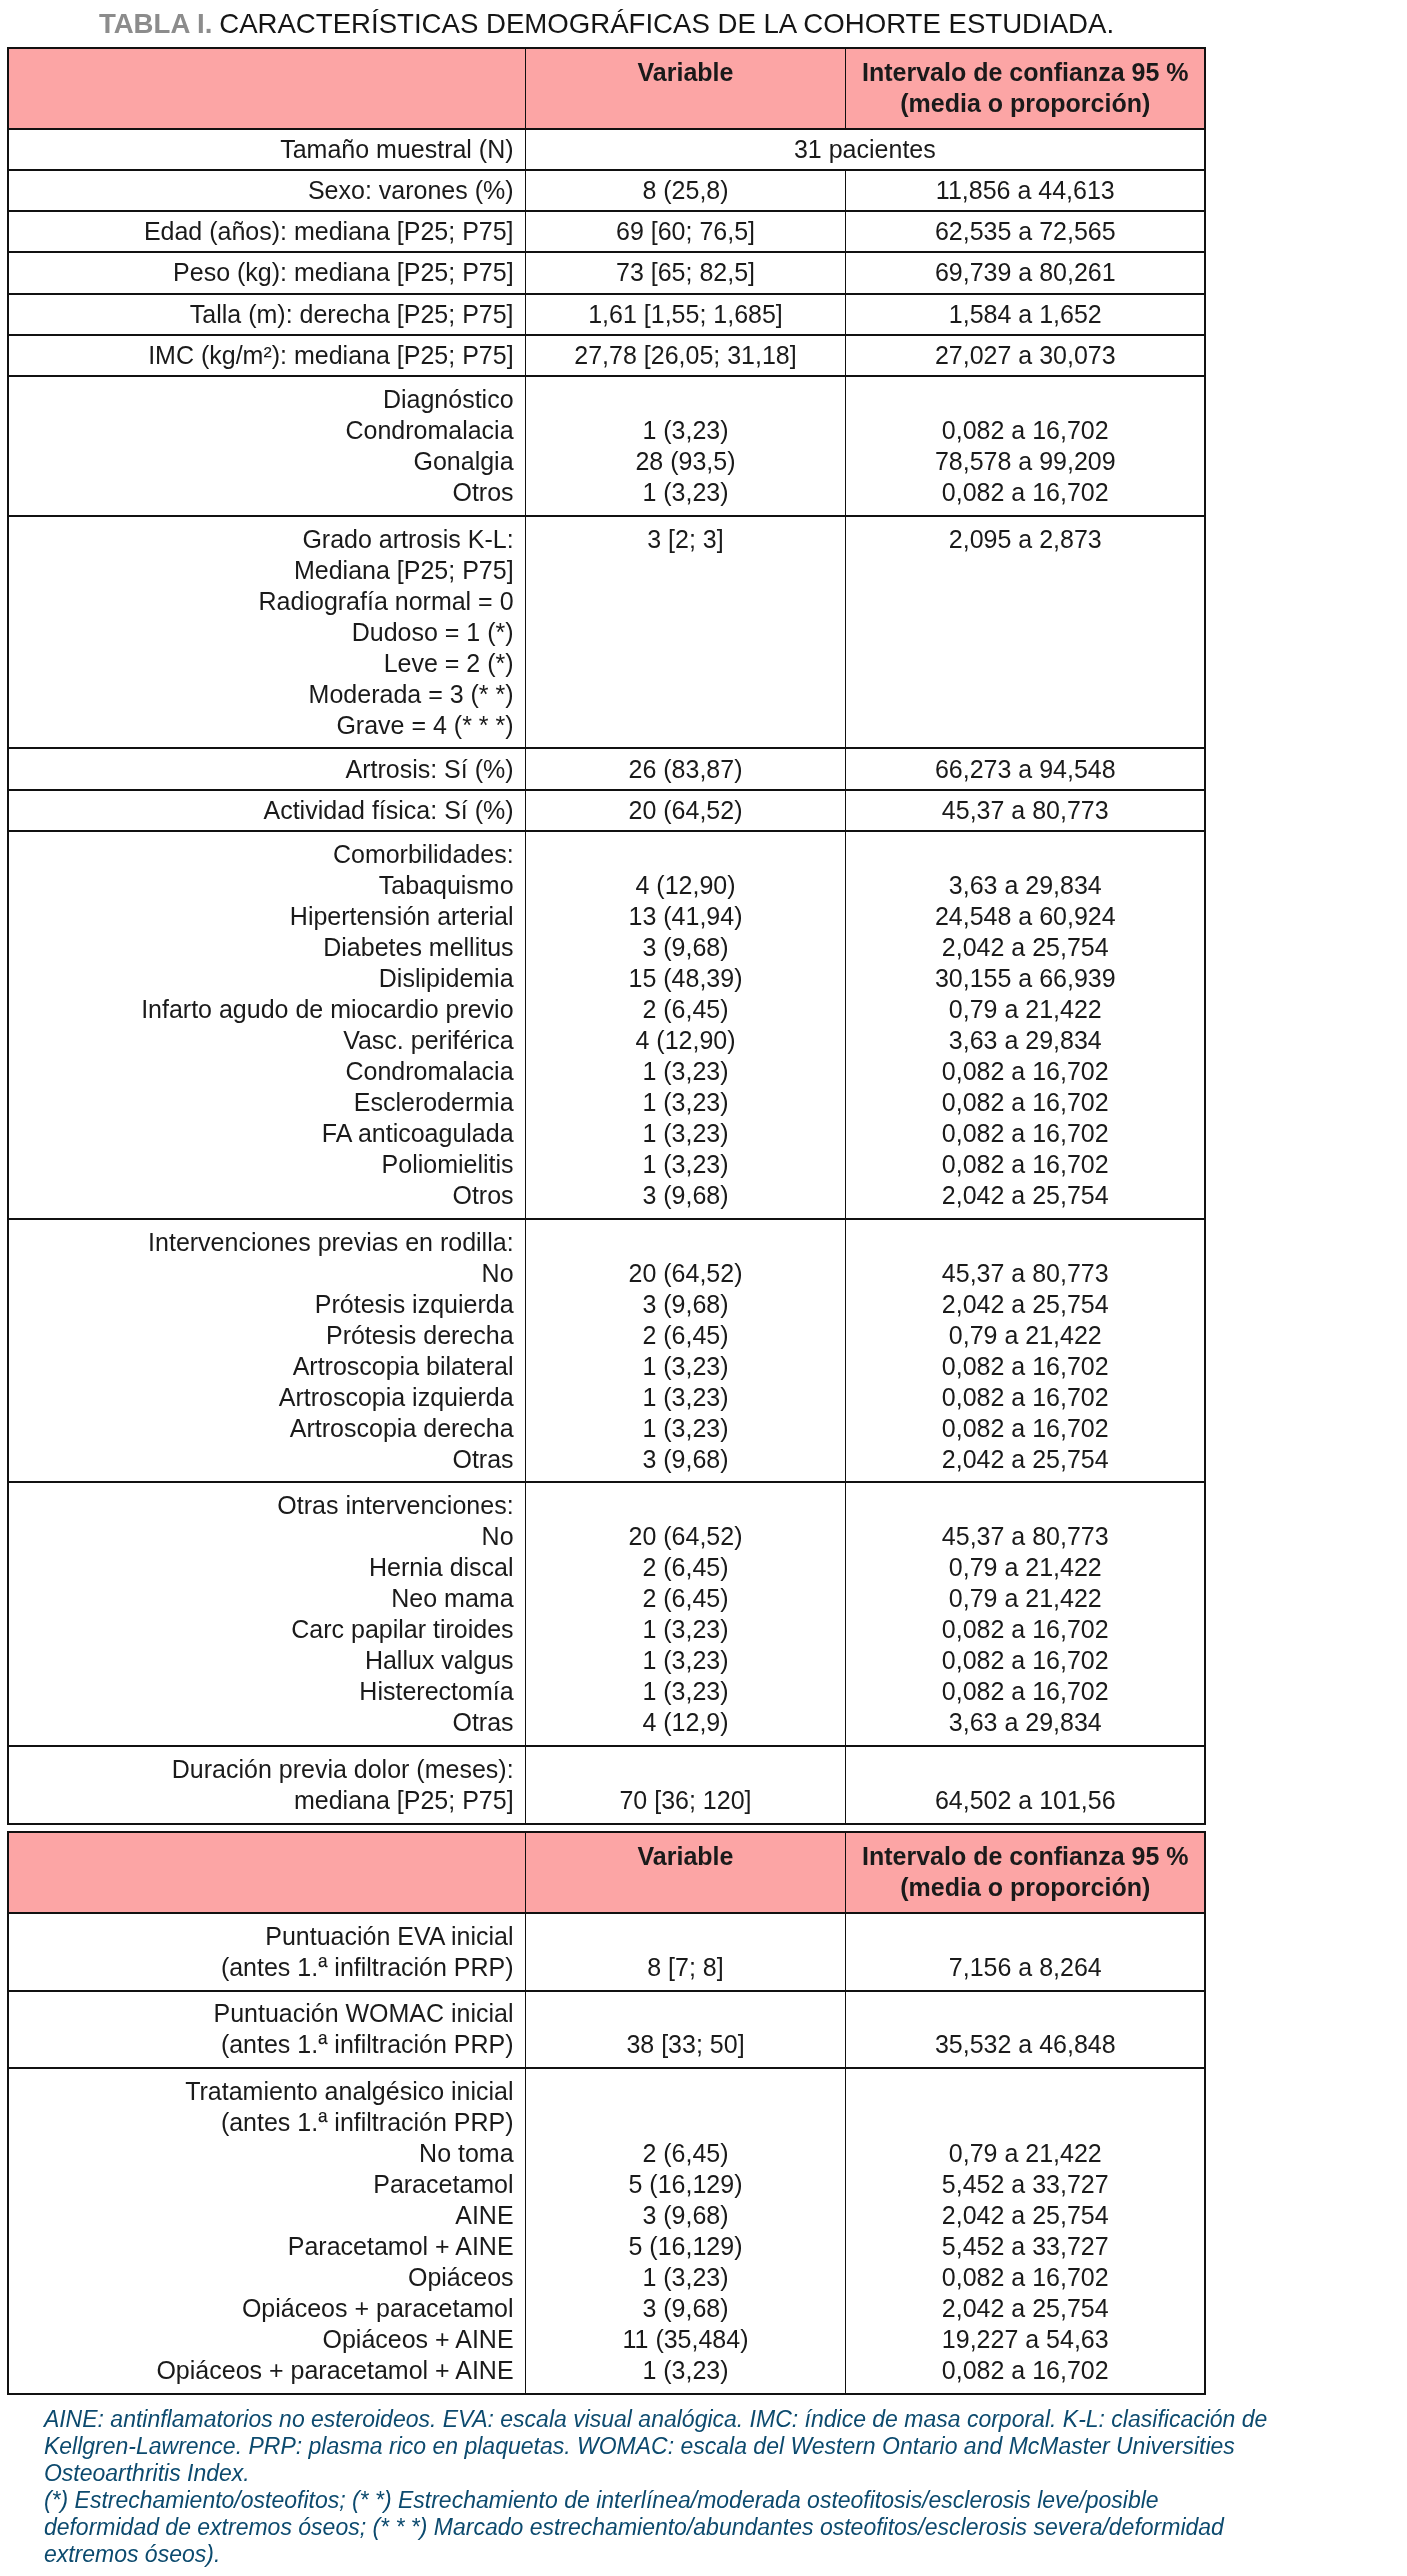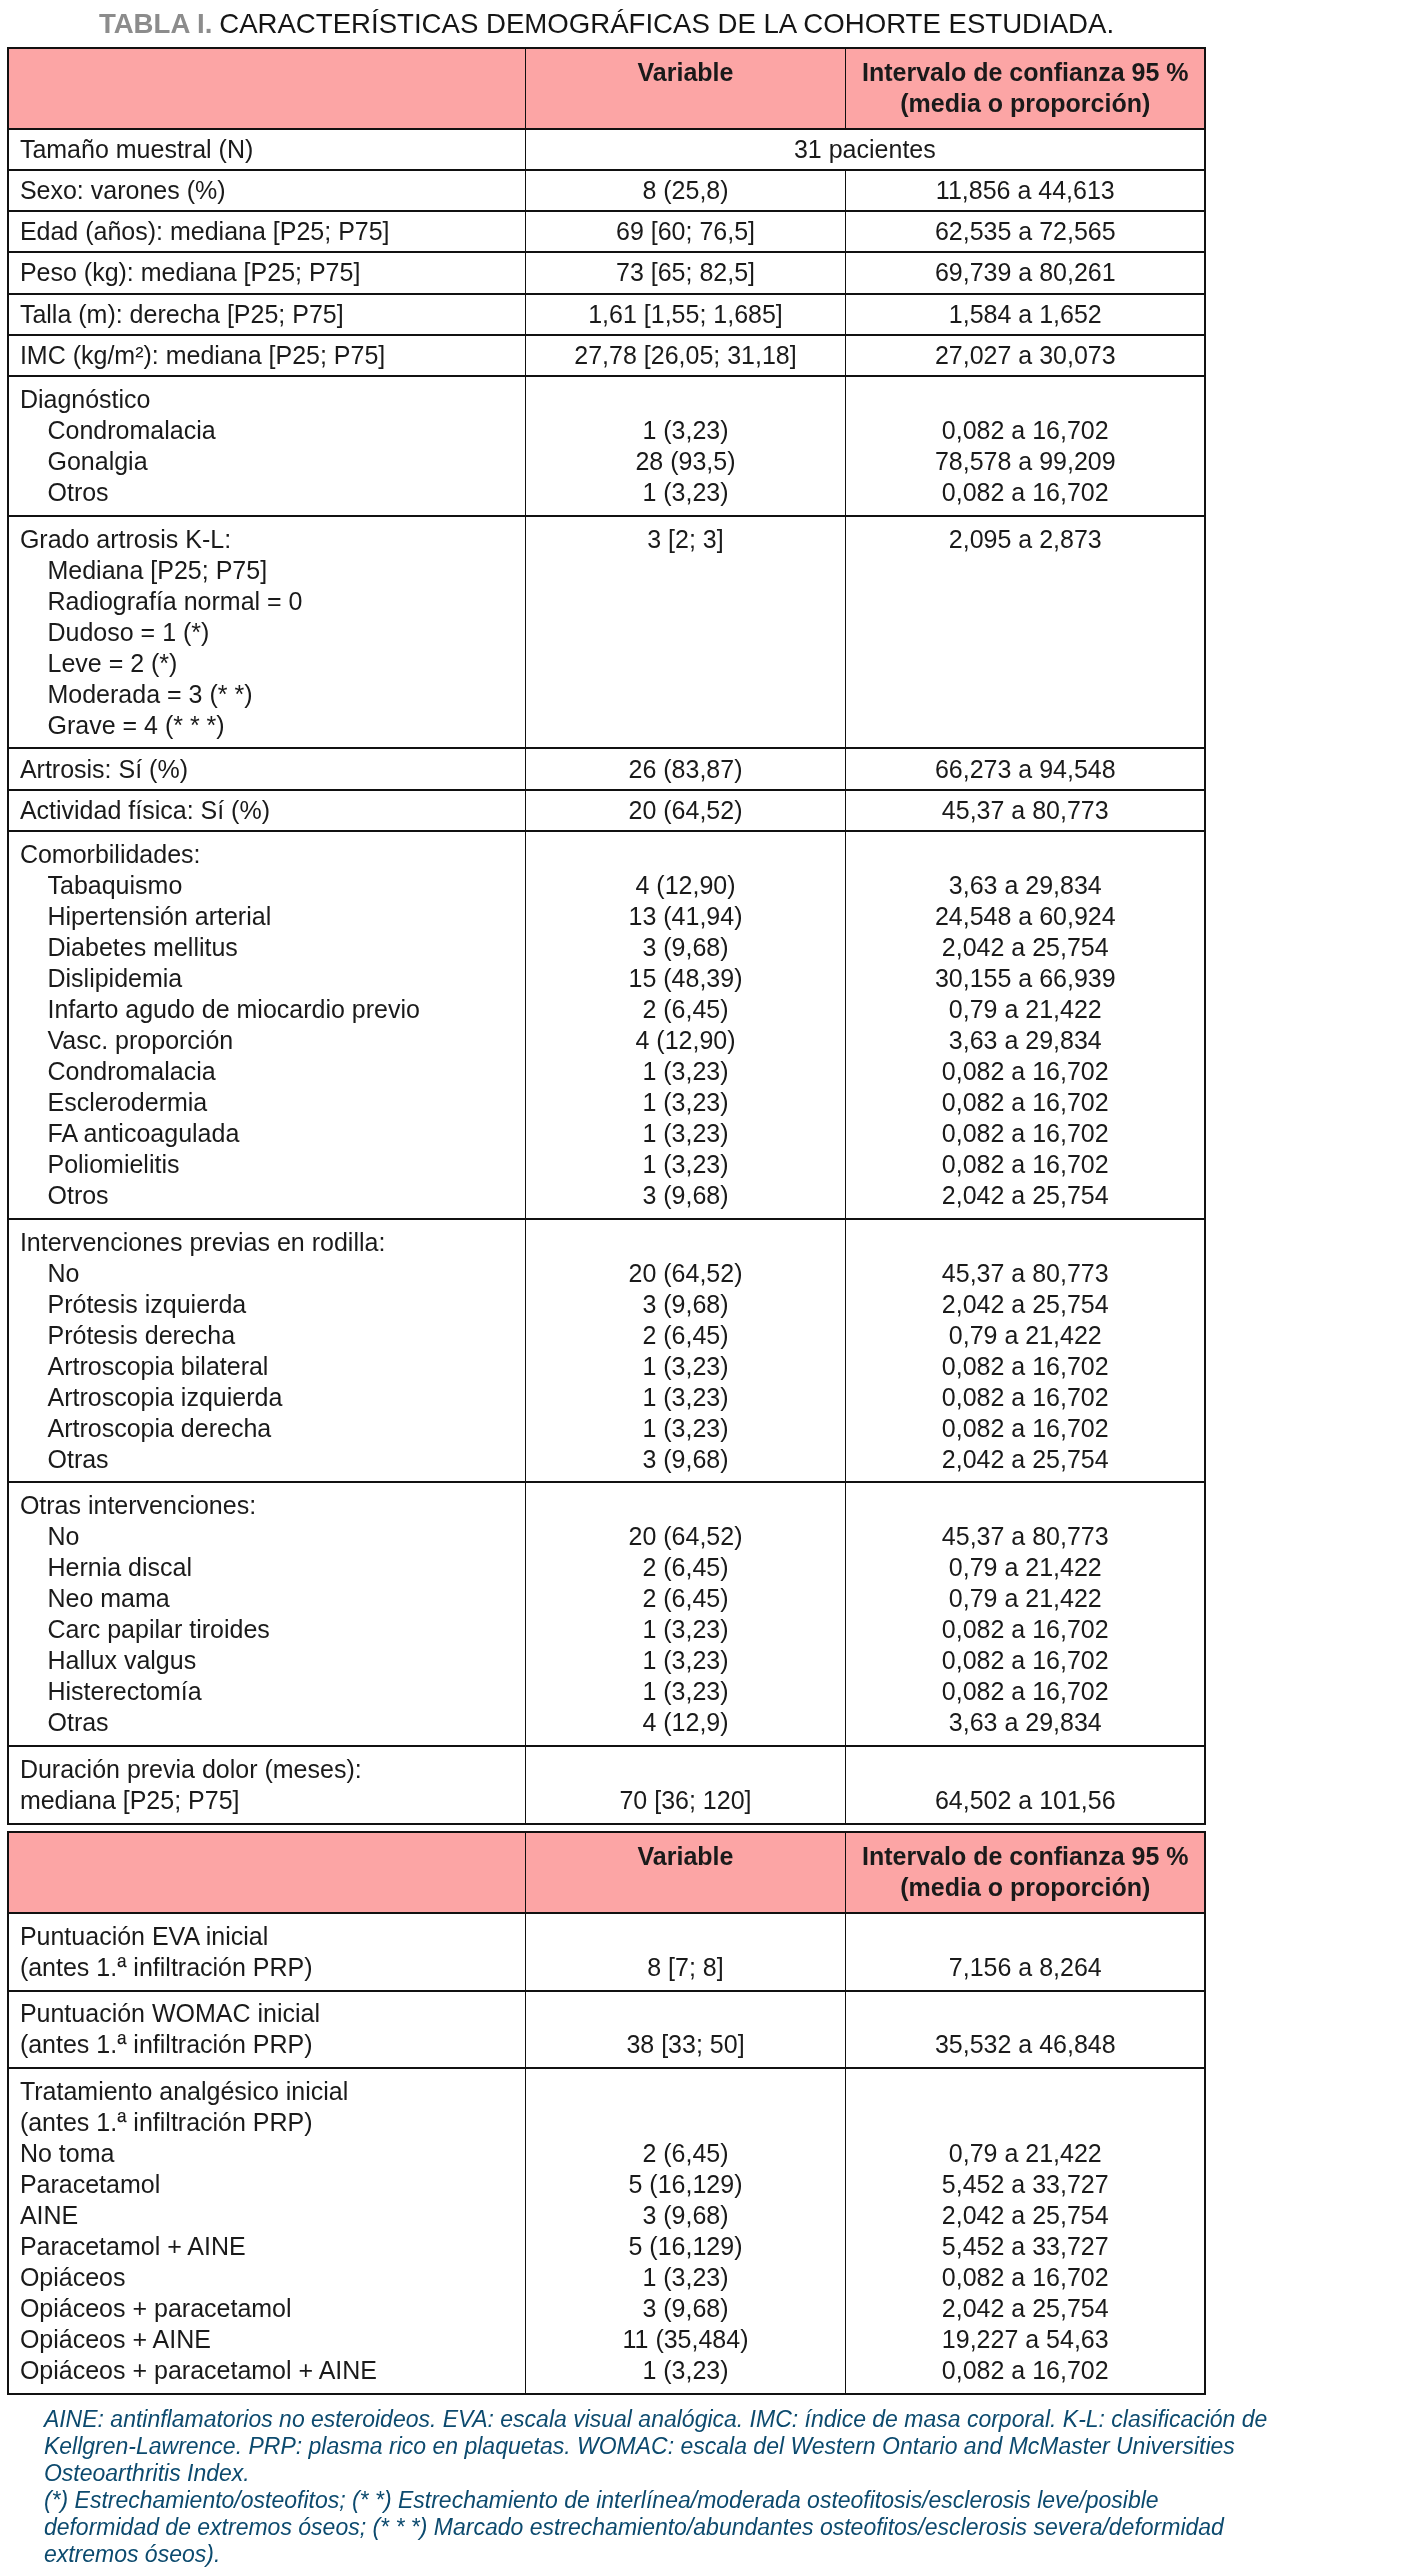--- a/index.html
+++ b/index.html
@@ -55,21 +55,21 @@
     vertical-align: top;
     overflow: hidden;
   }
   tr.header-row td {
     background: #fca5a5;
     font-weight: 700;
     text-align: center;
     padding: 8.3px 6.9px;
   }
   tr.block-row td { padding-top: 6.9px; padding-bottom: 6.9px; }
-  .col-label { text-align: left; }
+  .col-label { text-align: right; }
   .col-center { text-align: center; }
   .cell-line { white-space: nowrap; }
   .cell-line.ind { padding-left: 27.6px; }
   .footnotes {
     margin-top: 11px;
     font-style: italic;
     font-size: 23px;
     line-height: 27px;
     color: #0c4a6e;
     margin-left: 37px;
@@ -235,21 +235,21 @@
           </td>
         </tr>
         <tr class="block-row">
           <td class="col-label">
             <div class="cell-line">Comorbilidades:</div>
             <div class="cell-line ind">Tabaquismo</div>
             <div class="cell-line ind">Hipertensión arterial</div>
             <div class="cell-line ind">Diabetes mellitus</div>
             <div class="cell-line ind">Dislipidemia</div>
             <div class="cell-line ind">Infarto agudo de miocardio previo</div>
-            <div class="cell-line ind">Vasc. proporción</div>
+            <div class="cell-line ind">Vasc. periférica</div>
             <div class="cell-line ind">Condromalacia</div>
             <div class="cell-line ind">Esclerodermia</div>
             <div class="cell-line ind">FA anticoagulada</div>
             <div class="cell-line ind">Poliomielitis</div>
             <div class="cell-line ind">Otros</div>
           </td>
           <td class="col-center">
             <div class="cell-line">&nbsp;</div>
             <div class="cell-line">4 (12,90)</div>
             <div class="cell-line">13 (41,94)</div>

